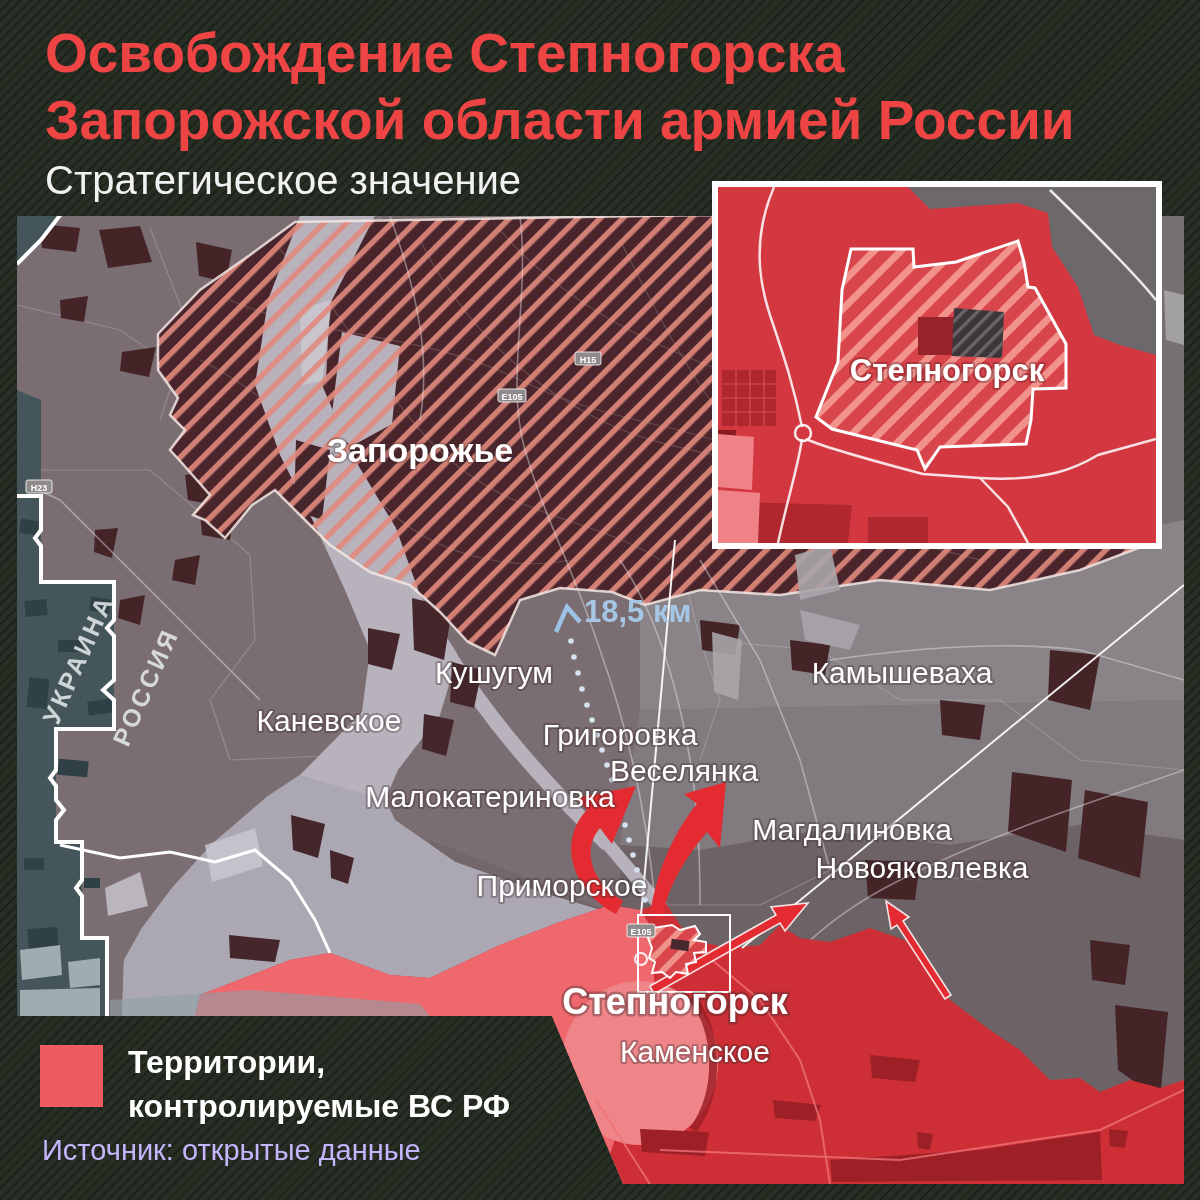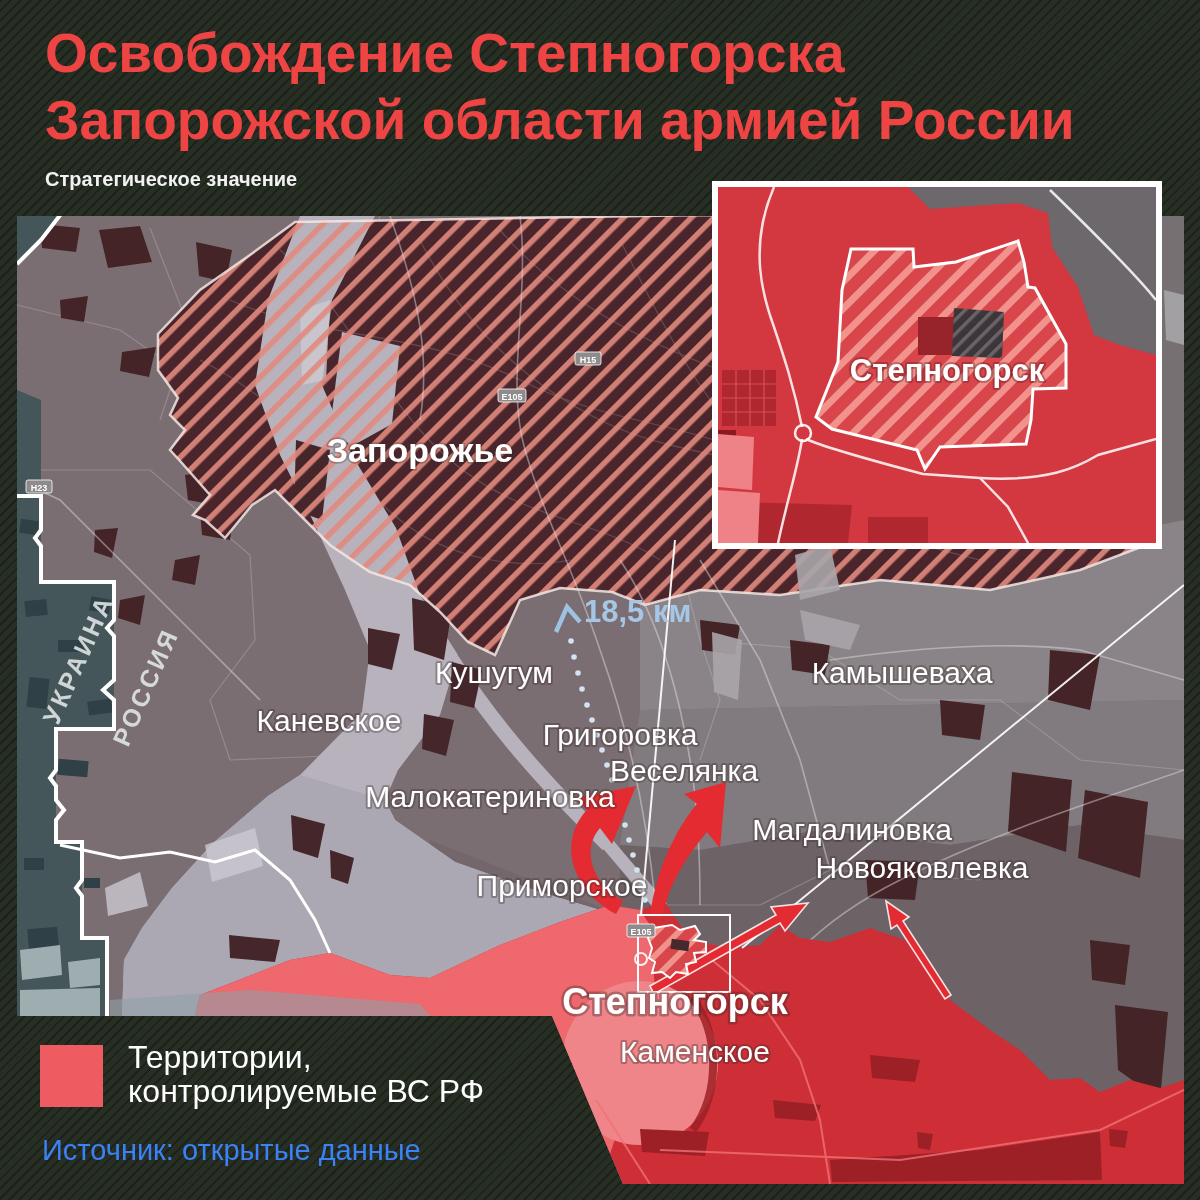--- a/index.html
+++ b/index.html
@@ -7,34 +7,34 @@
     width:1200px;height:1200px;position:relative;overflow:hidden;
     font-family:"Liberation Sans",sans-serif;
     background-color:#272e24;
     background-image:repeating-linear-gradient(135deg, rgba(0,0,0,0.28) 0 2px, rgba(0,0,0,0) 2px 7px);
   }
   .title{
     position:absolute;left:45px;top:20px;color:#ef4444;
     font-size:55px;font-weight:bold;line-height:67px;letter-spacing:0px;white-space:nowrap;
   }
   .subtitle{
-    position:absolute;left:45px;top:168px;color:#f2f2f2;font-size:20px;white-space:nowrap;font-weight:bold;
+    position:absolute;left:45px;top:158px;color:#f2f2f2;font-size:40px;white-space:nowrap;
   }
   .mapwrap{
     position:absolute;left:17px;top:216px;width:1167px;height:968px;
     background:#7a6e72;
     clip-path:polygon(0 0, 1167px 0, 1167px 968px, 606px 968px, 535px 800px, 0 800px);
   }
   .inset{
     position:absolute;left:712px;top:181px;width:438px;height:356px;
     border:6px solid #ffffff;background:#d33840;
   }
   .legsq{position:absolute;left:40px;top:1045px;width:63px;height:62px;background:#ee5c62;}
-  .legtxt{position:absolute;left:128px;top:1040px;color:#ffffff;font-size:32px;font-weight:normal;line-height:34px;white-space:nowrap;}
-  .src{position:absolute;left:42px;top:1133px;color:#3b82f6;font-size:29px;line-height:34px;white-space:nowrap;}
+  .legtxt{position:absolute;left:128px;top:1040px;color:#ffffff;font-size:32px;font-weight:bold;line-height:44px;white-space:nowrap;}
+  .src{position:absolute;left:42px;top:1133px;color:#c4b5fd;font-size:29px;line-height:34px;white-space:nowrap;}
 </style>
 </head>
 <body>
 <div class="title">Освобождение Степногорска<br>Запорожской области армией России</div>
 <div class="subtitle">Стратегическое значение</div>
 
 <div class="mapwrap">
 <svg width="1167" height="968" viewBox="17 216 1167 968">
 <defs>
   <pattern id="hatch" width="16" height="16" patternUnits="userSpaceOnUse" patternTransform="rotate(45)">

